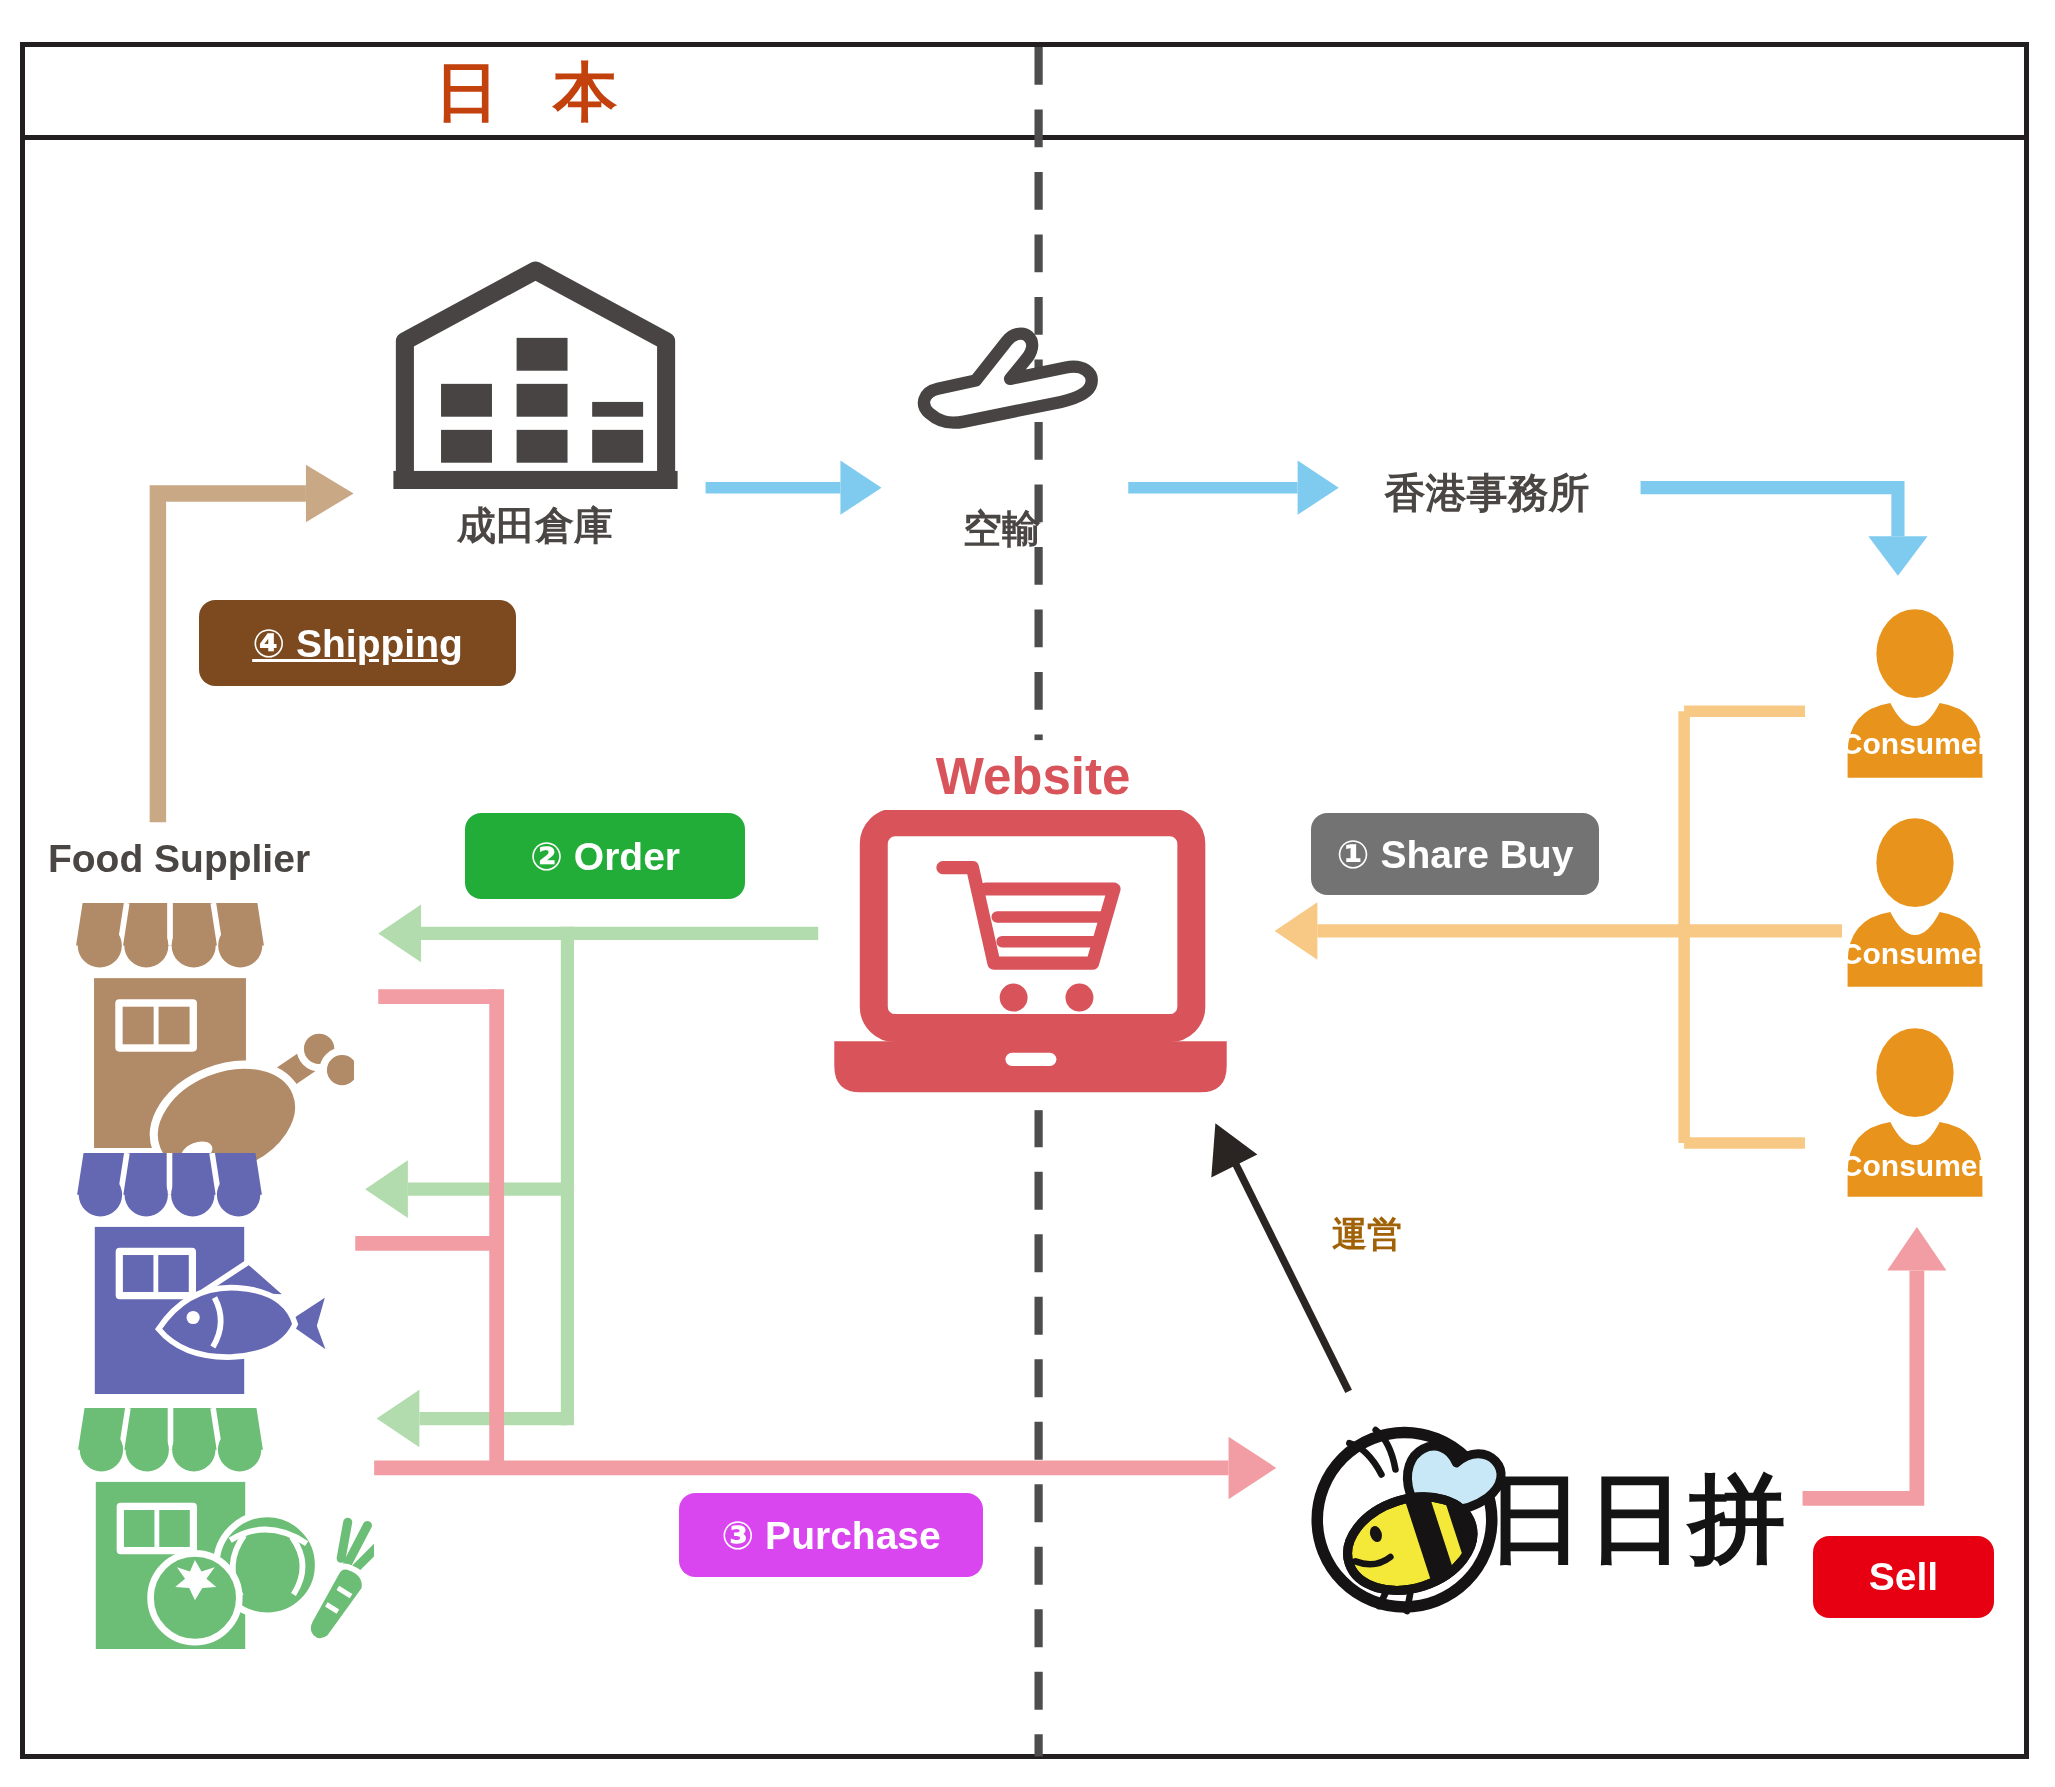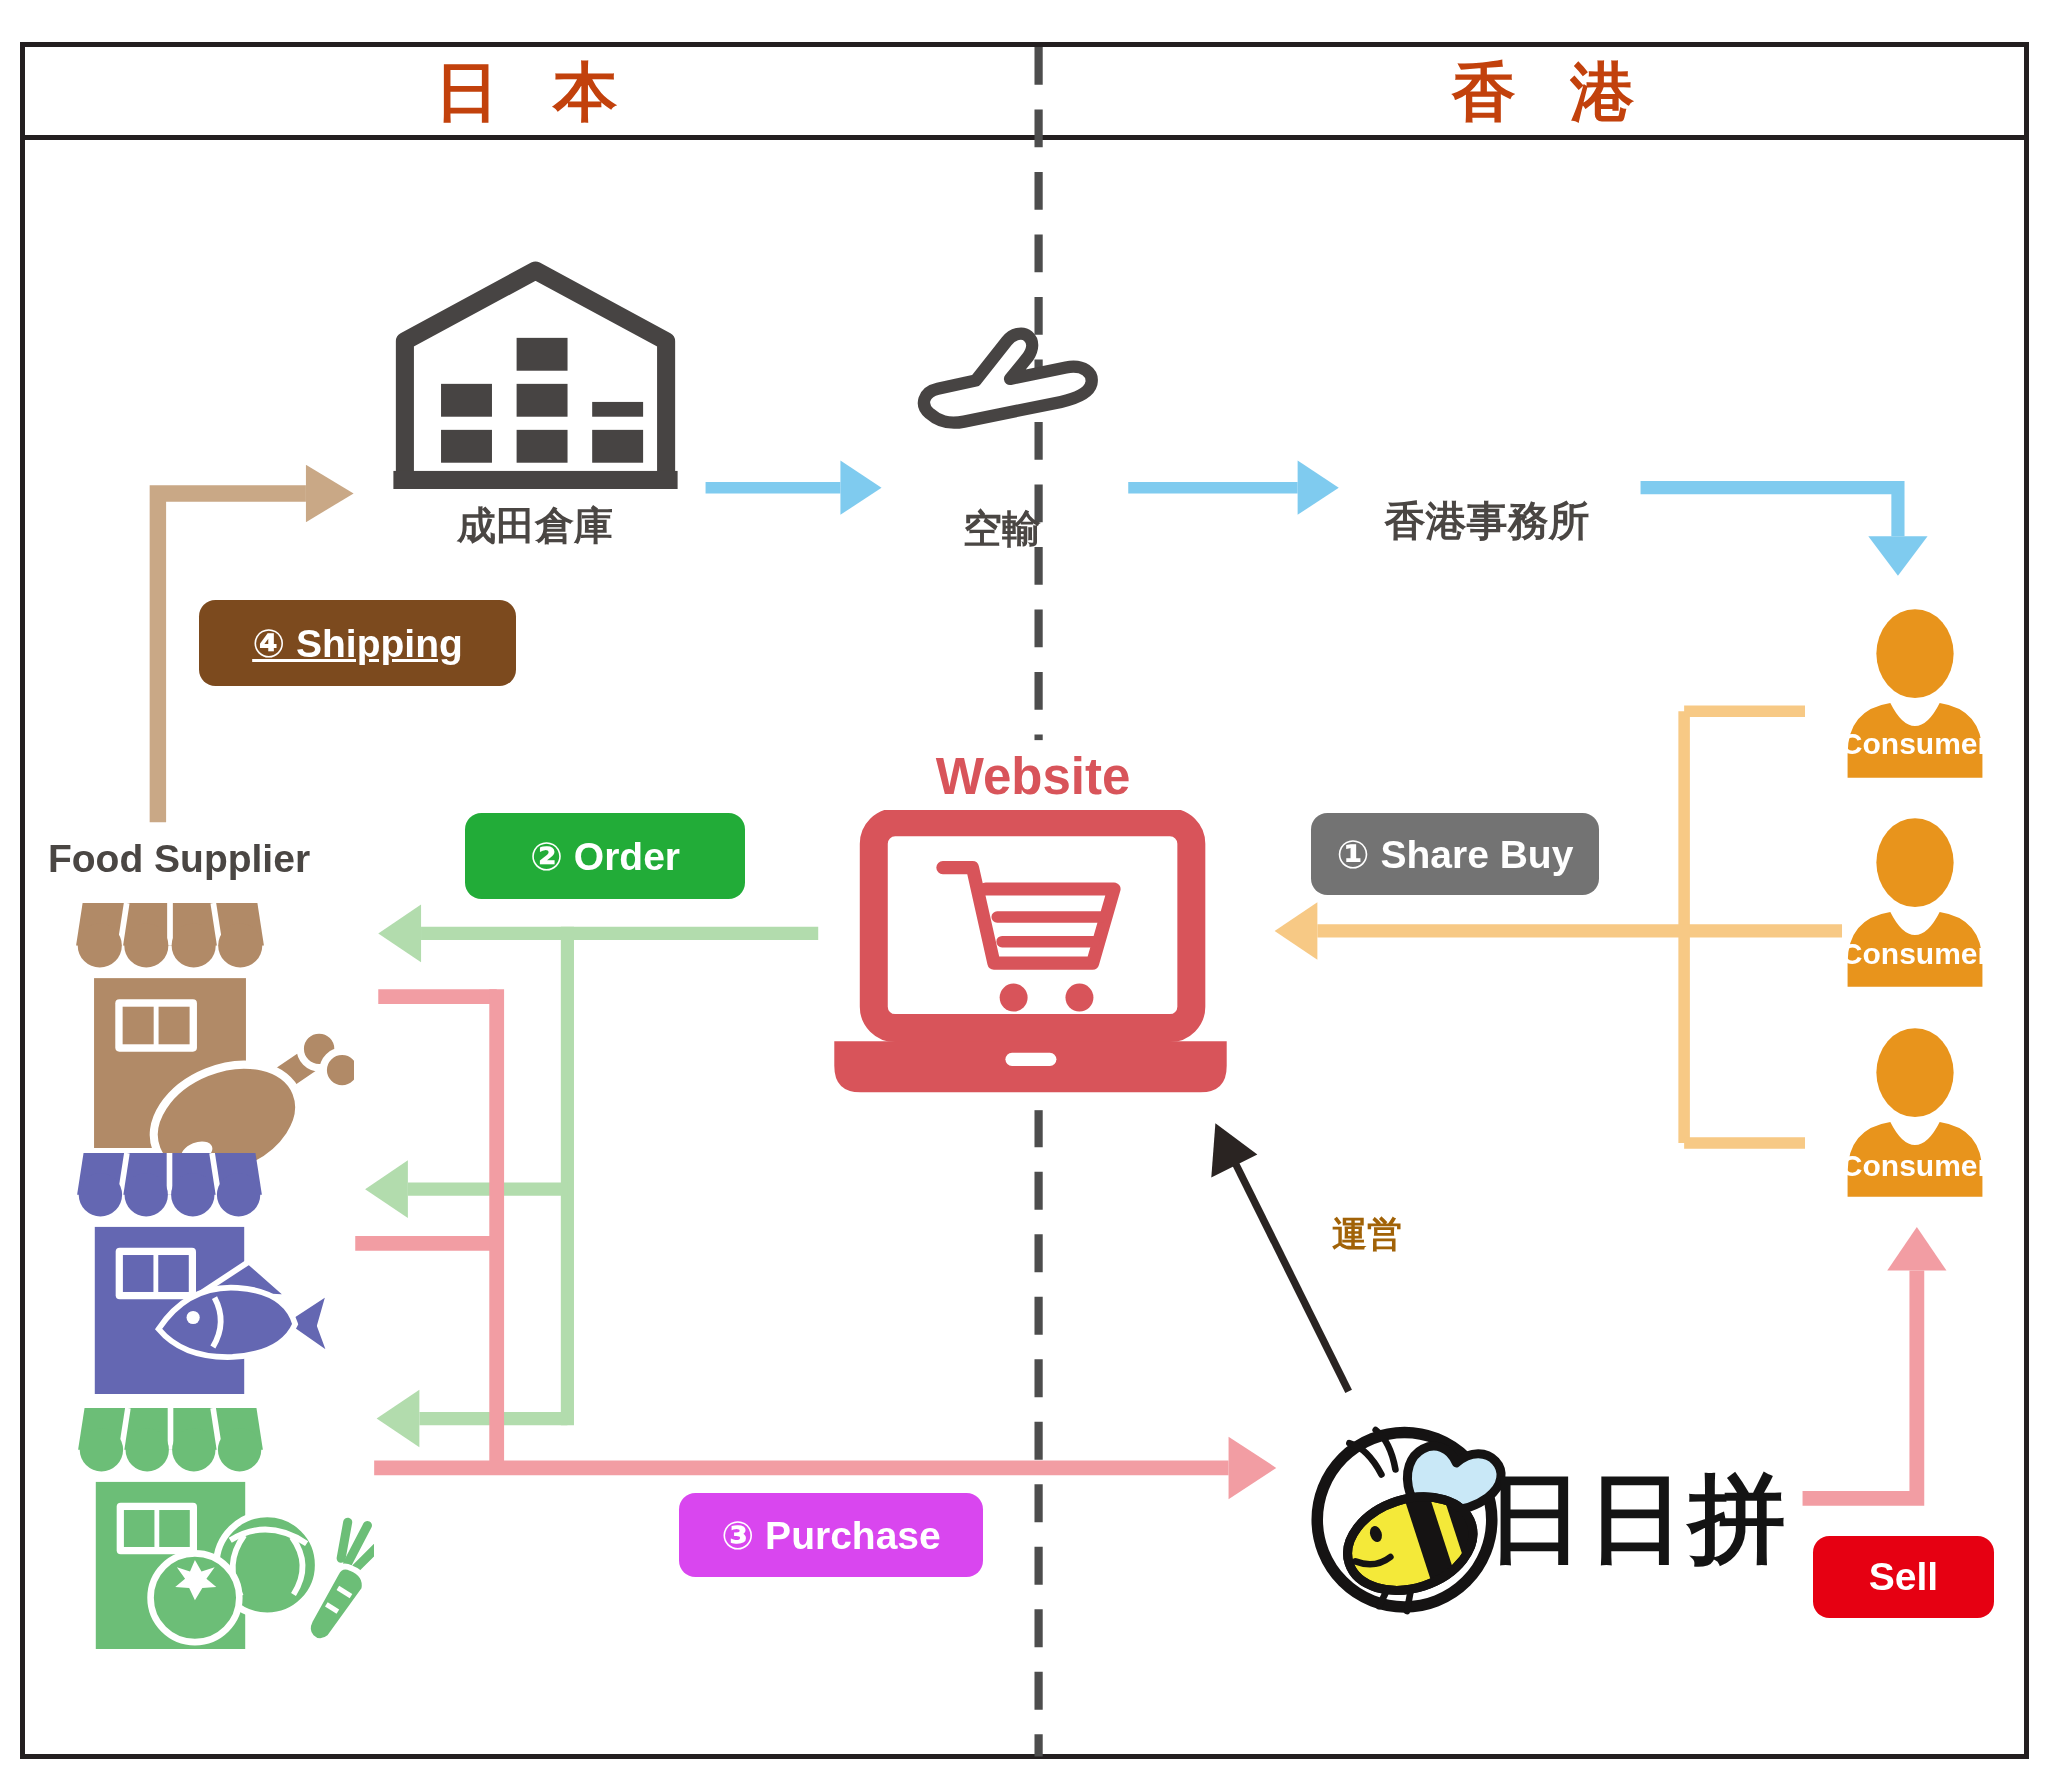--- a/index.html
+++ b/index.html
@@ -21,21 +21,20 @@
   svg{display:block;}
 </style>
 </head>
 <body>
 
 <div class="canvas">
 
   <div class="abs frame"></div>
   <div class="abs header-line"></div>
   <div class="lbl hdr" style="left:526px;top:92px;">日本</div>
-  <div class="lbl hdr" style="left:1543px;top:92px;">香港</div>
 
   <svg class="abs" style="left:0;top:0;" width="2055" height="1787" viewBox="0 0 2499 2173">
     <line x1="1263" y1="57" x2="1263" y2="2136" stroke="#4D4D4D" stroke-width="10" stroke-dasharray="46 30"></line>
     <rect x="1030" y="900" width="460" height="450" fill="#ffffff"></rect>
 
     <g fill="#C9A886">
       <polyline points="192,1000 192,600 372,600" fill="none" stroke="#C9A886" stroke-width="20"></polyline>
       <polygon points="430,600 372,565 372,635"></polygon>
     </g>
 
@@ -101,21 +100,21 @@
       <rect x="242" y="208" width="62" height="40"></rect>
     </g>
   </svg>
   <div class="lbl node" style="left:535px;top:526px;">成田倉庫</div>
 
   <svg class="abs" style="left:905px;top:308px;" width="197" height="132" viewBox="0 0 240 160">
     <path d="M30,128 C18,118 22,102 40,98 L86,88 L124,40 C131,31 143,28 150,34 C157,40 156,50 150,59 L128,86 L196,72 C217,68 230,78 227,92 C224,104 208,110 190,114 L72,138 C52,142 40,137 30,128 Z" fill="#fff" stroke="#474443" stroke-width="15" stroke-linejoin="round"></path>
   </svg>
   <div class="lbl node" style="left:1002px;top:529px;">空輸</div>
 
-  <div class="lbl office" style="left:1487px;top:521px;">香港事務所</div>
+  <div class="lbl office" style="left:1487px;top:493px;">香港事務所</div>
 
   <div class="lbl website-title" style="left:1033px;top:776px;">Website</div>
   <svg class="abs" style="left:831px;top:810px;" width="399" height="288" viewBox="0 0 485 350">
     <rect x="52" y="15" width="386" height="250" rx="26" fill="#fff" stroke="#D8545A" stroke-width="34"></rect>
     <path d="M4,281 H481 V311 Q481,343 449,343 H36 Q4,343 4,311 Z" fill="#D8545A"></path>
     <rect x="212" y="295" width="62" height="16" rx="8" fill="#fff"></rect>
     <g stroke="#D8545A" stroke-width="16" fill="none" stroke-linecap="round" stroke-linejoin="round">
       <path d="M136,70 L172,70 L198,186 L318,186 L344,96 L188,96"></path>
       <path d="M202,130 h126" stroke-width="14"></path>
       <path d="M208,160 h112" stroke-width="14"></path>

